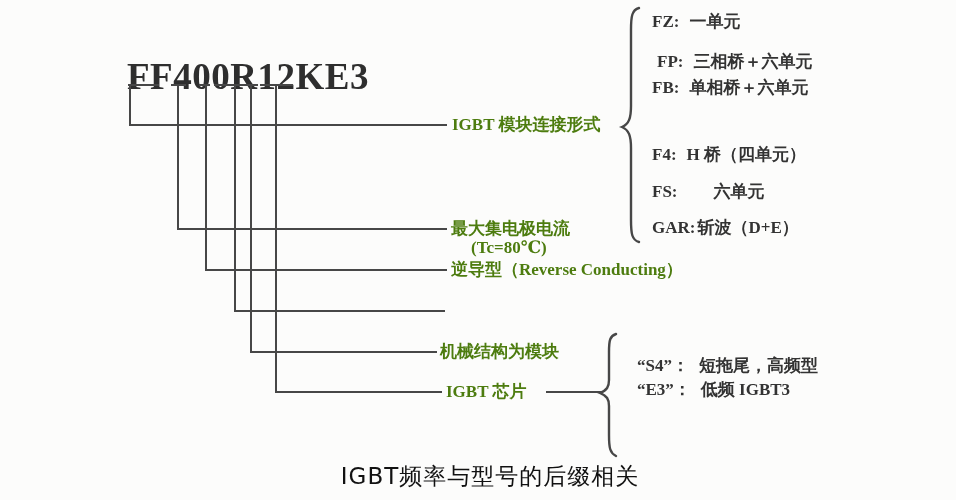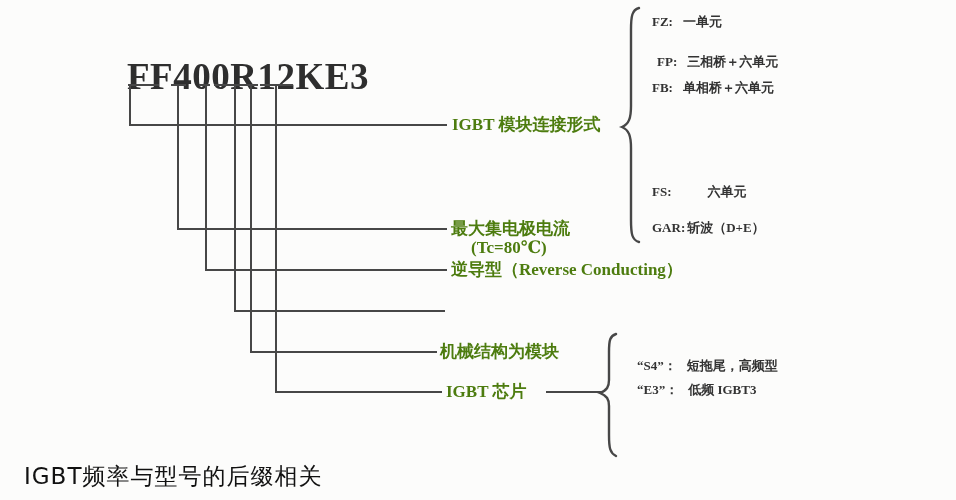--- a/index.html
+++ b/index.html
@@ -46,21 +46,21 @@
     line-height: 19px;
   }
   .field-label .indent { padding-left: 20px; display: block; }
   sub.vce { font-size: 11px; font-weight: 700; vertical-align: -4px; letter-spacing: 0; }
 
   
   .opt-row {
     position: absolute;
     display: flex;
     gap: 10px;
-    font-size: 13px;
+    font-size: 17px;
     white-space: nowrap;
     color: #333;
     line-height: 20px;
   }
   .opt-row .code { font-weight: 700; }
   .opt-row .desc { font-weight: 600; }
   .opt-row.tight { gap: 2px; }
 
   .brace-svg { position: absolute; }
   .brace-svg path {
@@ -69,20 +69,21 @@
     stroke-width: 2.4;
     stroke-linecap: round;
   }
 
   
   .caption {
     position: absolute;
     left: 0;
     top: 461px;
     width: 956px;
+    text-align: center;
     padding-left: 24px;
     font-family: "DejaVu Sans", "Liberation Sans", sans-serif;
     font-size: 23px;
     font-weight: 500;
     letter-spacing: 1px;
     color: #111;
     white-space: nowrap;
   }
 </style>
 </head>
@@ -137,20 +138,24 @@
     <span class="desc">一单元</span>
   </div>
   <div class="opt-row" style="left:657px; top:52px;">
     <span class="code">FP:</span>
     <span class="desc">三相桥＋六单元</span>
   </div>
   <div class="opt-row" style="left:652px; top:78px;">
     <span class="code">FB:</span>
     <span class="desc">单相桥＋六单元</span>
   </div>
+  <div class="opt-row" style="left:652px; top:145px;">
+    <span class="code">F4:</span>
+    <span class="desc">H 桥（四单元）</span>
+  </div>
   <div class="opt-row" style="left:652px; top:182px;gap:36px;">
     <span class="code">FS:</span>
     <span class="desc">六单元</span>
   </div>
   <div class="opt-row tight" style="left:652px; top:218px;">
     <span class="code">GAR:</span>
     <span class="desc">斩波（D+E）</span>
   </div>
 
   <svg class="brace-svg" style="left:597px; top:332px;" width="24" height="126" viewBox="0 0 24 126">

